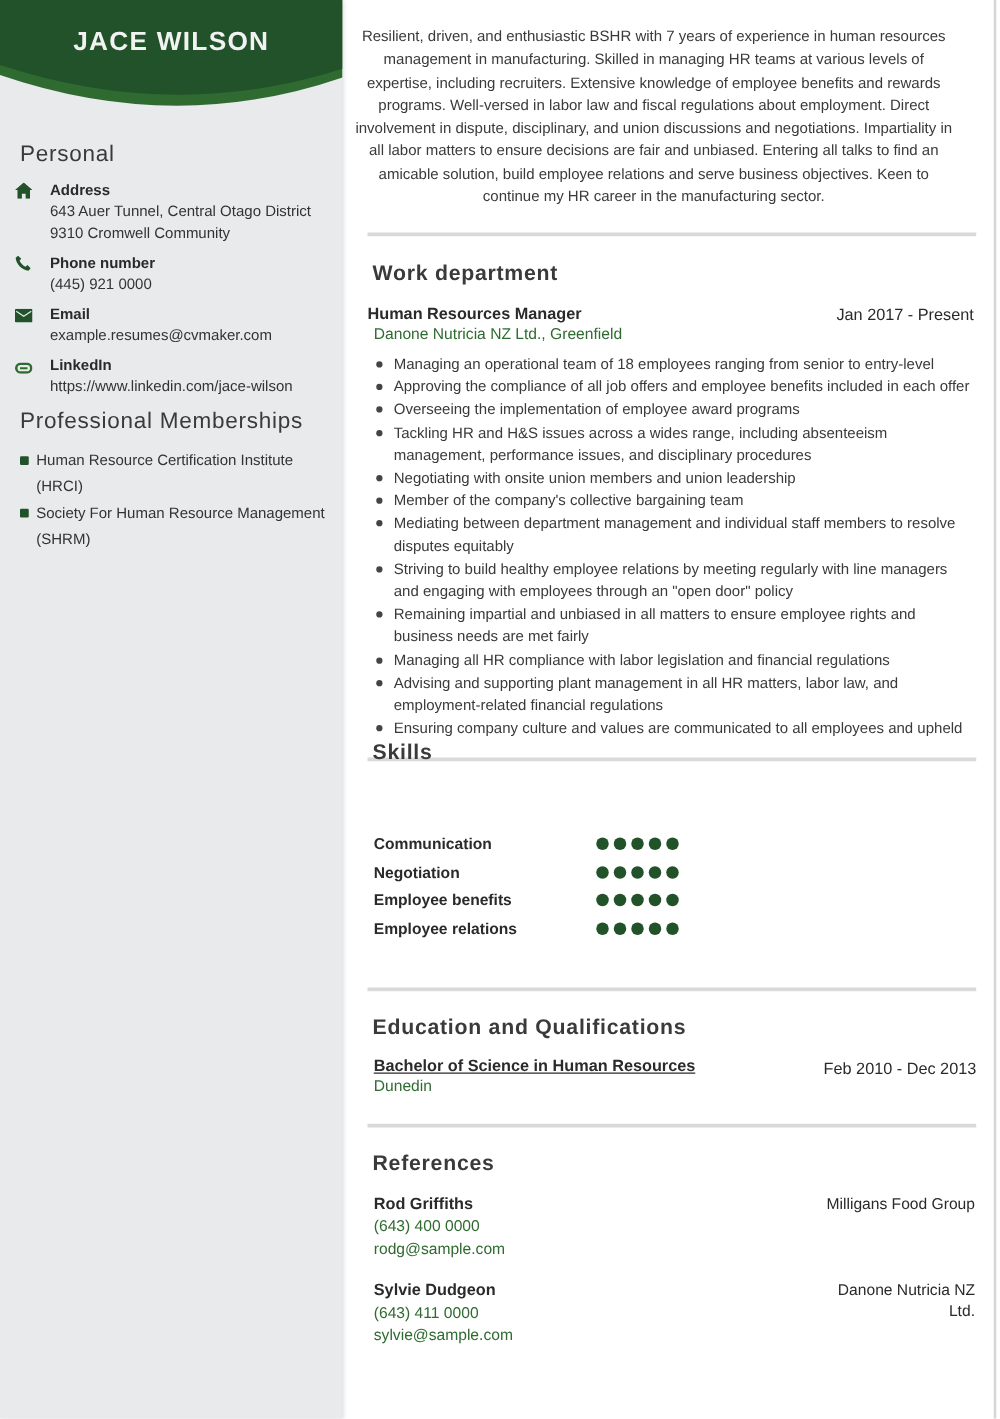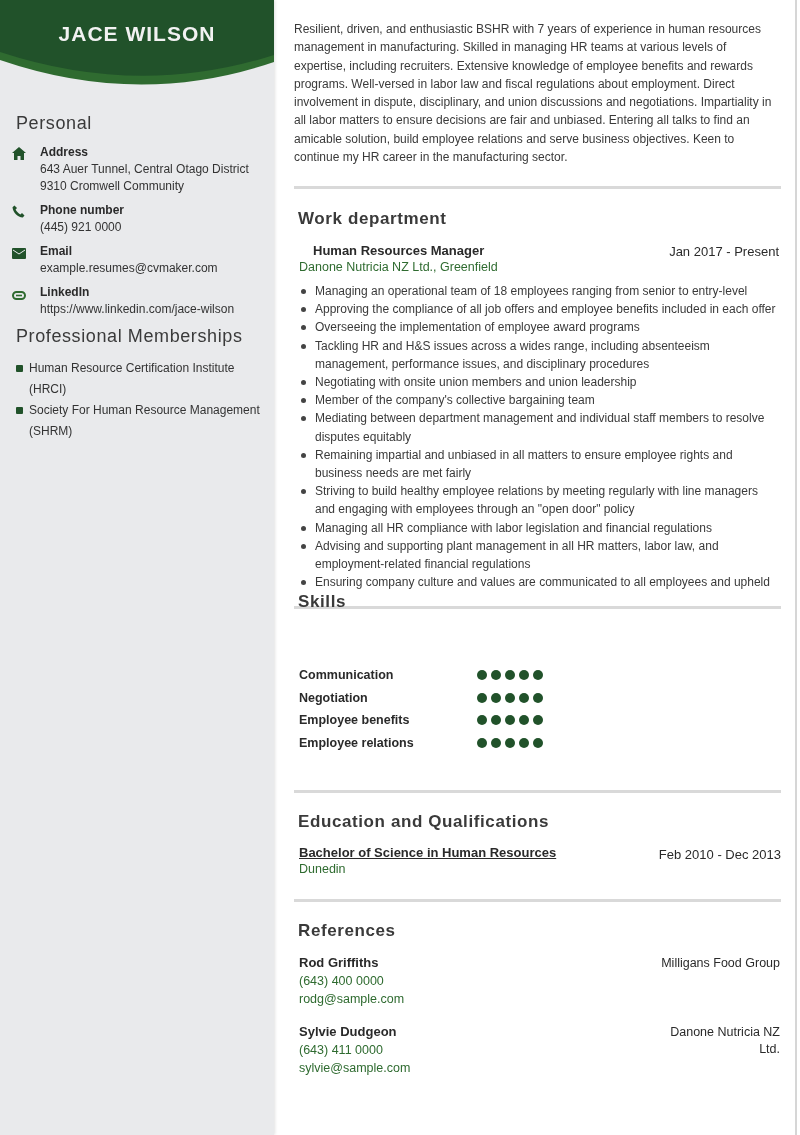--- a/index.html
+++ b/index.html
@@ -15,25 +15,25 @@
   .contact { position: absolute; left: 12px; width: 255px; }
   .contact-item { display: flex; margin-bottom: 7px; }
   .contact-item .ico { width: 28px; flex: none; padding-top: 2px; }
   .contact-item .txt { font-size: 12px; line-height: 17px; color: #333; }
   .contact-item .lbl { font-weight: bold; color: #2a2a2a; }
 
   .memberships { position: absolute; left: 16px; top: 358px; width: 252px; }
   .mem-item { display: flex; font-size: 12px; line-height: 21px; color: #333; }
   .mem-item .sq { width: 7px; height: 7px; background: #21522a; margin-top: 7px; margin-right: 6px; flex: none; border-radius: 1px; }
   .right-border { position: absolute; left: 795px; top: 0; width: 2px; height: 1135px; background: #d6d6d6; }
-  .summary { position: absolute; left: 294px; top: 20px; width: 486px; font-size: 12px; line-height: 18.3px; color: #3a3a3a; }
+  .summary { position: absolute; left: 280px; top: 20px; width: 486px; font-size: 12px; line-height: 18.3px; color: #3a3a3a; text-align: center; }
   .divider { position: absolute; left: 294px; width: 487px; height: 3px; background: #d9d9d9; }
   .sec-title { position: absolute; left: 298px; font-size: 17px; font-weight: bold; color: #3a3a3a; letter-spacing: 0.6px; }
 
-  .job-title { position: absolute; left: 313px; top: 243px; font-size: 13px; font-weight: bold; color: #2a2a2a; }
+  .job-title { position: absolute; left: 294px; top: 243px; font-size: 13px; font-weight: bold; color: #2a2a2a; }
   .job-date { position: absolute; right: 21px; top: 244px; font-size: 13px; color: #2a2a2a; }
   .job-company { position: absolute; left: 299px; top: 260px; font-size: 12.5px; color: #2f6b30; }
   .bullets { position: absolute; left: 298px; top: 282px; width: 480px; list-style: none; }
   .bullets li { position: relative; padding-left: 17px; font-size: 12px; line-height: 18.2px; color: #3a3a3a; }
   .bullets li::before { content: ""; position: absolute; left: 3px; top: 7px; width: 5px; height: 5px; border-radius: 50%; background: #444; }
 
   .skills { position: absolute; left: 299px; top: 664px; width: 300px; }
   .skill-row { display: flex; height: 22.5px; align-items: center; }
   .skill-name { width: 178px; font-size: 12.5px; font-weight: bold; color: #2a2a2a; }
   .dots { display: flex; gap: 4px; }
@@ -137,22 +137,22 @@
 <div class="job-company">Danone Nutricia NZ Ltd., Greenfield</div>
 
 <ul class="bullets">
   <li>Managing an operational team of 18 employees ranging from senior to entry-level</li>
   <li>Approving the compliance of all job offers and employee benefits included in each offer</li>
   <li>Overseeing the implementation of employee award programs</li>
   <li>Tackling HR and H&amp;S issues across a wides range, including absenteeism management, performance issues, and disciplinary procedures</li>
   <li>Negotiating with onsite union members and union leadership</li>
   <li>Member of the company's collective bargaining team</li>
   <li>Mediating between department management and individual staff members to resolve disputes equitably</li>
+  <li>Striving to build healthy employee relations by meeting regularly with line managers and engaging with employees through an "open door" policy</li>
   <li>Remaining impartial and unbiased in all matters to ensure employee rights and business needs are met fairly</li>
-  <li>Striving to build healthy employee relations by meeting regularly with line managers and engaging with employees through an "open door" policy</li>
   <li>Managing all HR compliance with labor legislation and financial regulations</li>
   <li>Advising and supporting plant management in all HR matters, labor law, and employment-related financial regulations</li>
   <li>Ensuring company culture and values are communicated to all employees and upheld</li>
 </ul>
 
 <div class="divider" style="top:606px;"></div>
 <div class="sec-title" style="top:592px;">Skills</div>
 
 <div class="skills">
   <div class="skill-row">

